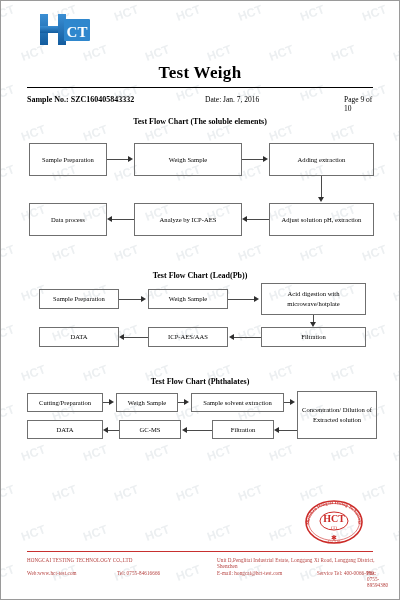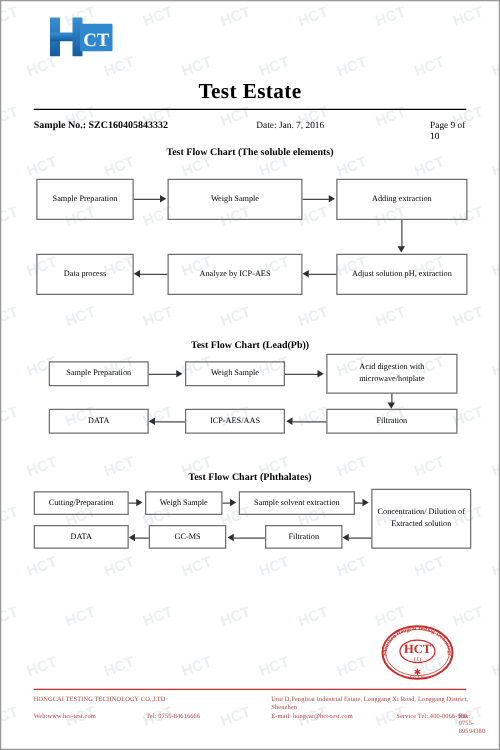--- a/index.html
+++ b/index.html
@@ -207,21 +207,21 @@
           </linearGradient>
         </defs>
         <rect x="3" y="3" width="8" height="31" fill="url(#lg)"></rect>
         <rect x="3" y="15" width="25" height="7" fill="url(#lg)"></rect>
         <rect x="21" y="3" width="8" height="31" fill="url(#lg)"></rect>
         <rect x="27" y="8" width="26" height="22" rx="1" fill="#2f87cd"></rect>
         <text x="40" y="26" font-family="'Liberation Serif', serif" font-size="15" font-weight="bold" fill="#ffffff" text-anchor="middle">CT</text>
       </svg>
     </div>
 
-    <div class="doc-title">Test Estate</div>
+    <div class="doc-title">Test Weigh</div>
     <div class="rule"></div>
     <div class="meta">
       <span class="rno">Sample No.: SZC160405843332</span>
       <span class="date">Date: Jan. 7, 2016</span>
       <span class="pg">Page 9 of 10</span>
     </div>
 
     <div class="chart" style="top:116px;height:125px;padding-left:12px;">
       <div class="chart-title">Test Flow Chart (The soluble elements)</div>
 

